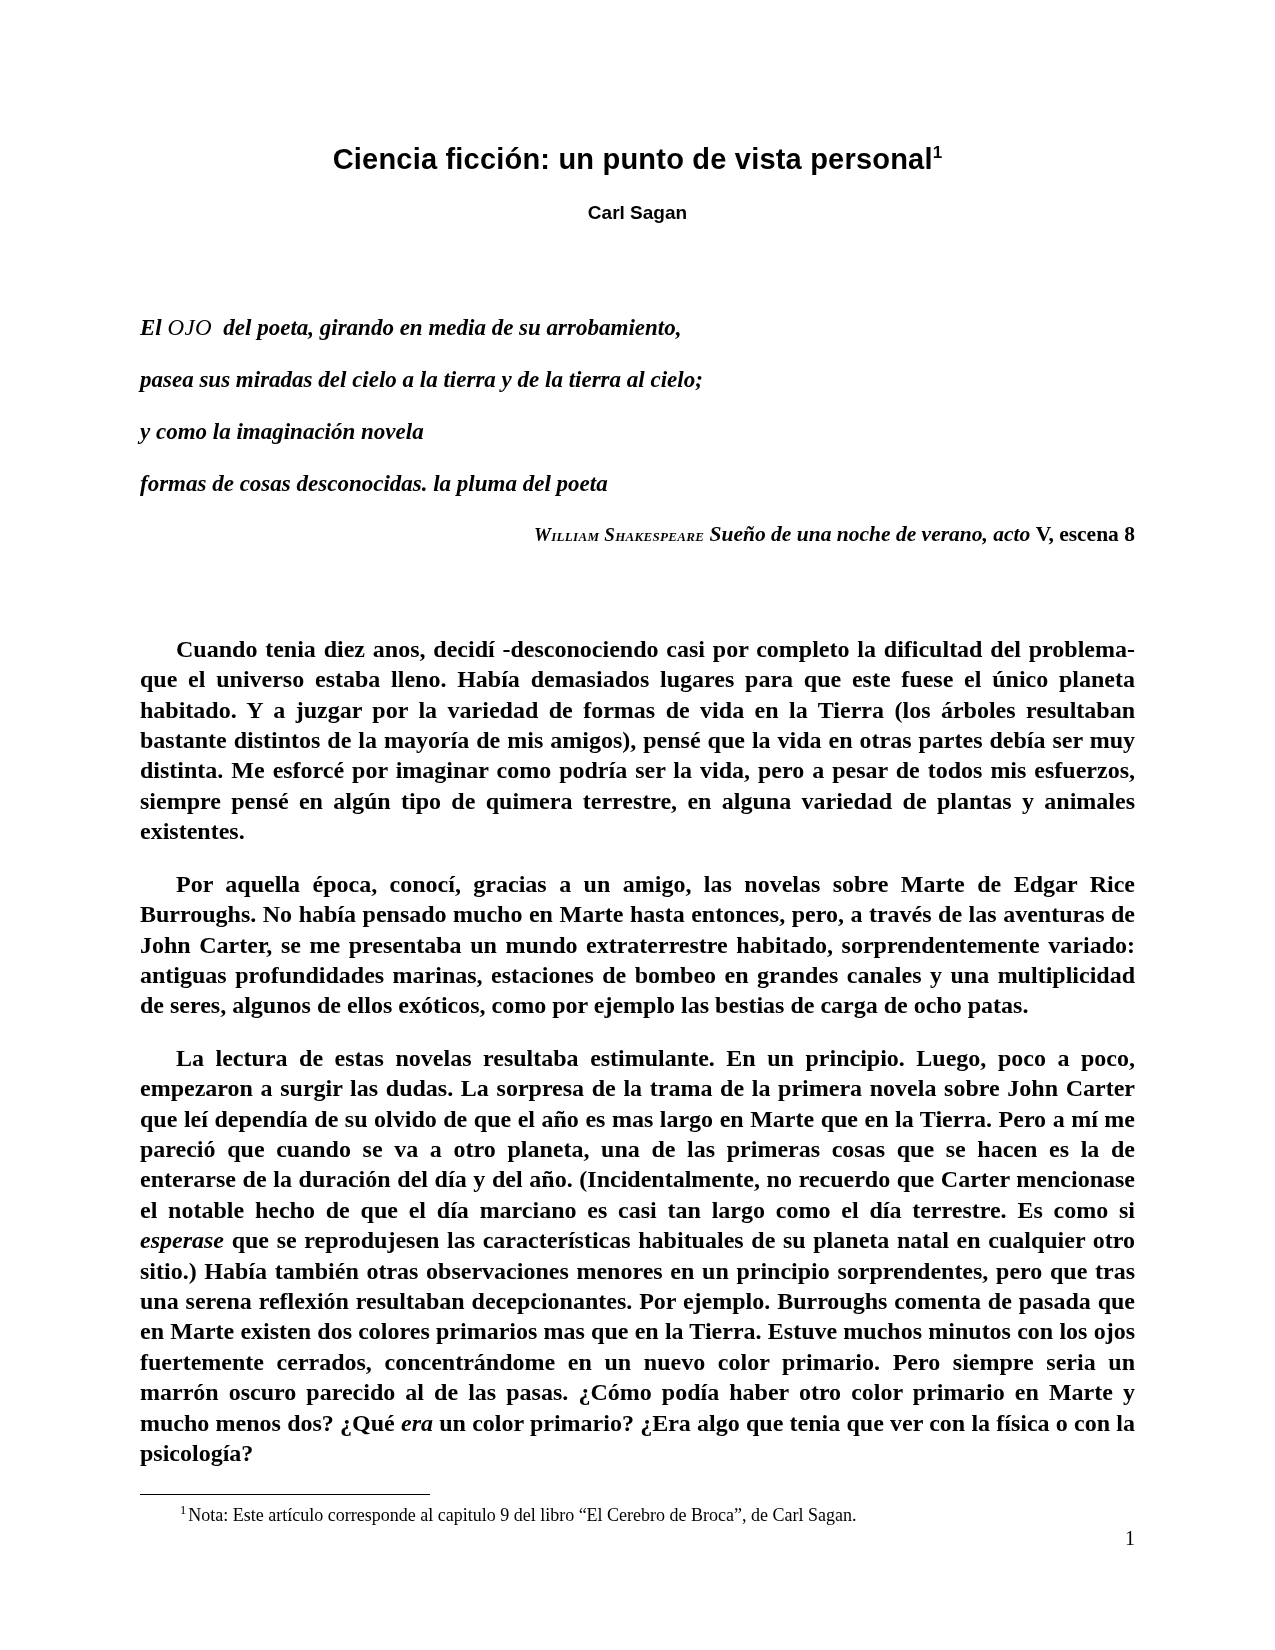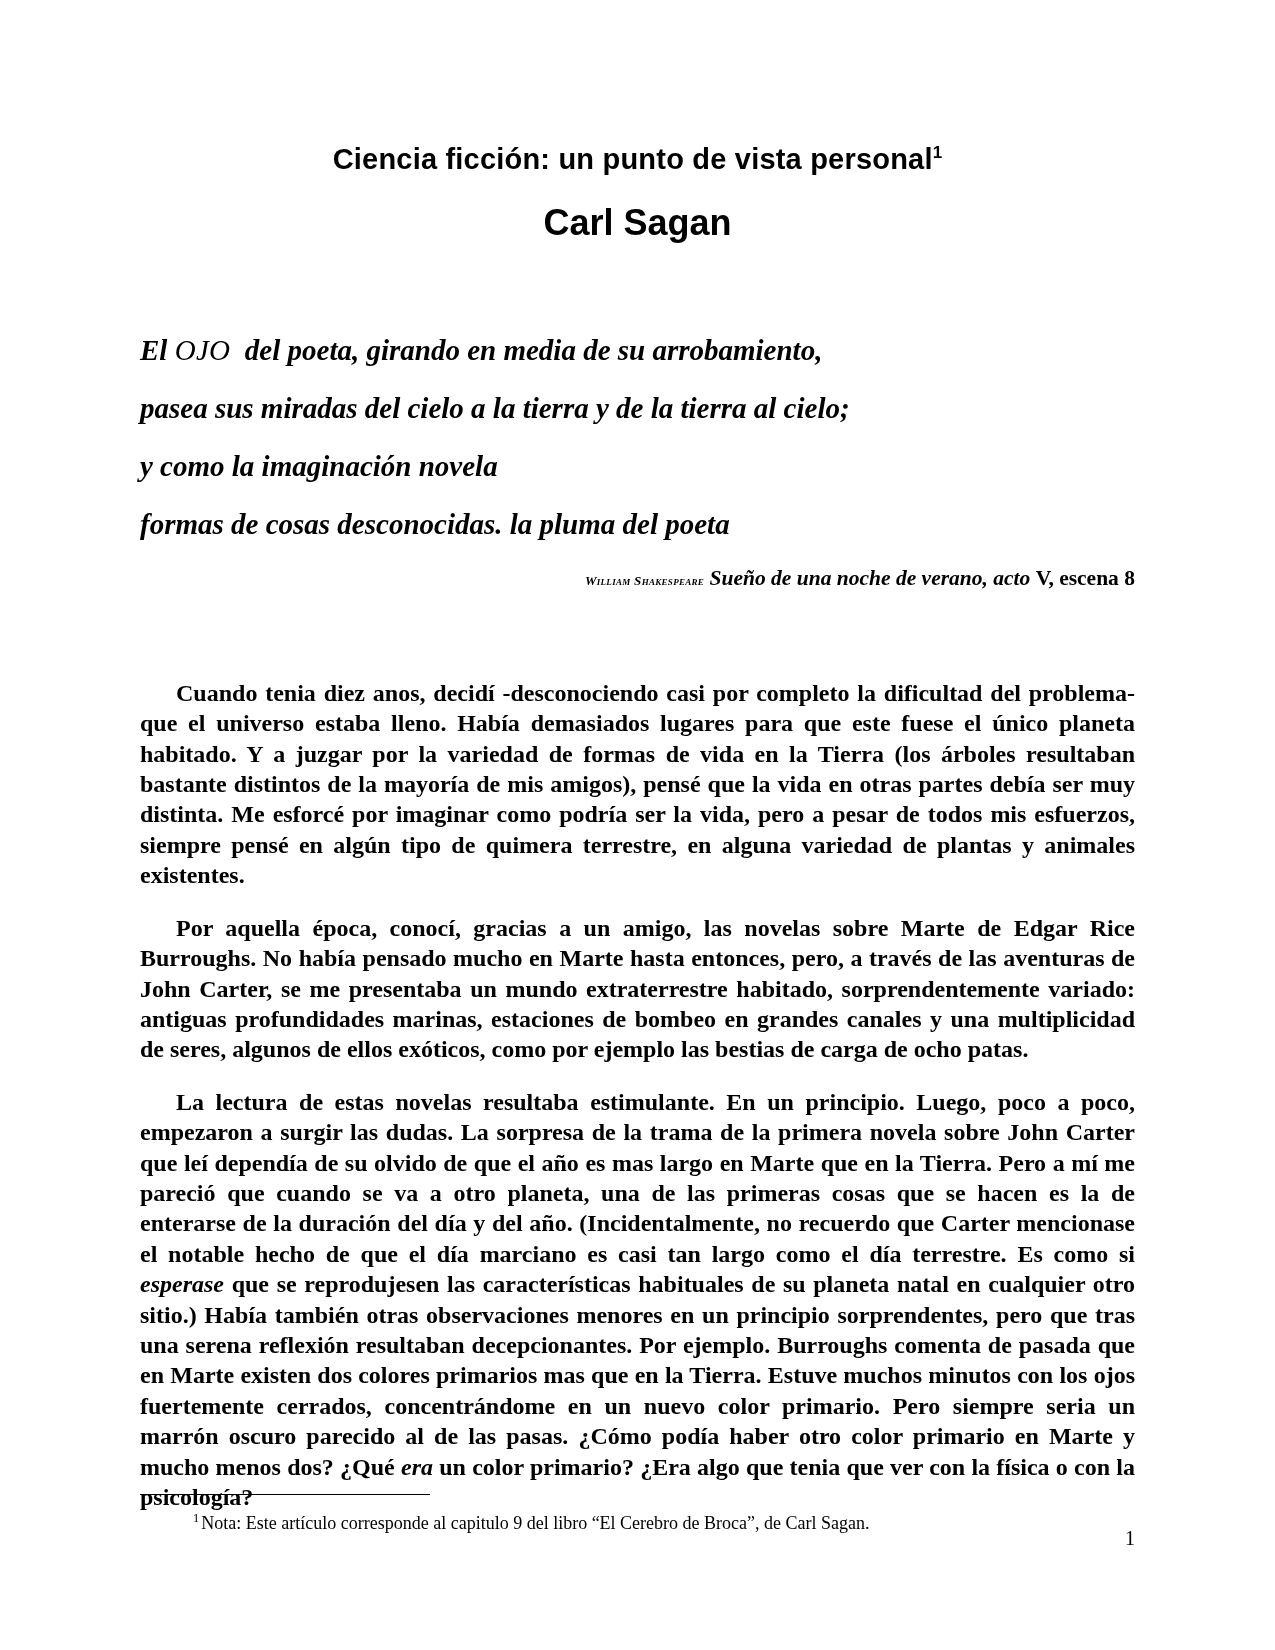--- a/index.html
+++ b/index.html
@@ -40,34 +40,34 @@
   }
   .doc-title .fn-ref {
     font-size: 17px;
     vertical-align: super;
     line-height: 0;
     font-weight: bold;
   }
   .doc-author {
     font-family: "Liberation Sans", "DejaVu Sans", sans-serif;
     font-weight: bold;
-    font-size: 36px;
+    font-size: 19px;
     margin: 0;
     padding-top: 26px;
   }
 
   
   .epigraph {
     padding-top: 92px;
   }
   .epi-line {
     font-family: "Liberation Serif", "DejaVu Serif", serif;
     font-weight: bold;
     font-style: italic;
-    font-size: 29px;
+    font-size: 23px;
     line-height: 1.0;
     margin: 0 0 29px 0;
     white-space: pre;
   }
   .epi-line .smallcaps {
     font-variant: small-caps;
     font-style: italic;
     font-weight: normal;
     letter-spacing: 0.3px;
   }
@@ -76,21 +76,21 @@
     font-family: "Liberation Serif", "DejaVu Serif", serif;
     font-size: 21.5px;
     font-weight: bold;
     margin: 21px 0 0 0;
     line-height: 1.0;
   }
   .epi-attrib .author-sc {
     font-variant: small-caps;
     font-style: italic;
     font-weight: bold;
-    font-size: 13px;
+    font-size: 19px;
     letter-spacing: 0.3px;
     margin-top: 37px;
   }
   .epi-attrib .work {
     font-style: italic;
     font-weight: bold;
   }
   .epi-attrib .plain {
     font-style: normal;
     font-weight: bold;
@@ -123,21 +123,21 @@
   .footnote-rule {
     width: 290px;
     height: 0;
     border: 0;
     border-top: 1.3px solid #000;
     margin: 0 0 9px 0;
   }
   .footnote-text {
     font-size: 18px;
     line-height: 1.25;
-    margin: 17px;
+    margin: 4px;
     padding-left: 36px;
   }
   .footnote-text .fn-num {
     font-size: 12.5px;
     vertical-align: super;
     line-height: 0;
     padding-right: 2px;
   }
 
   

